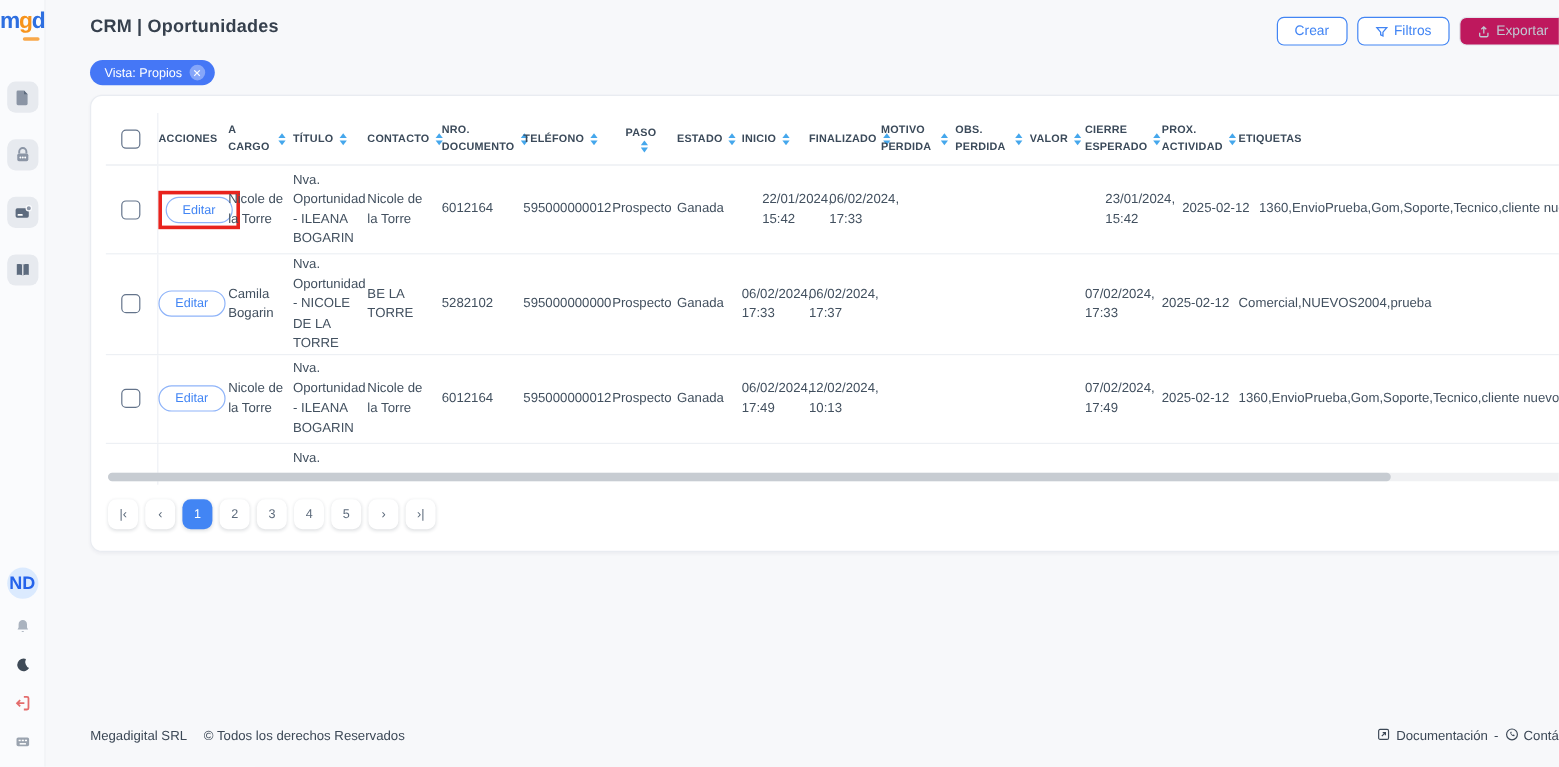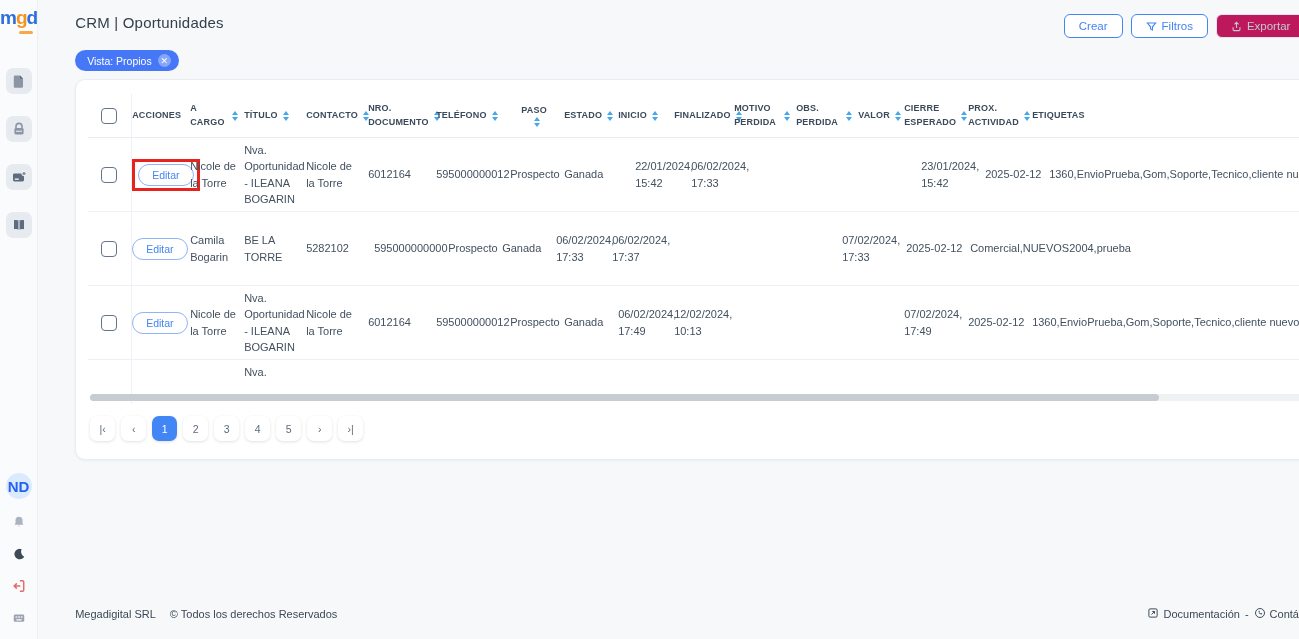--- a/index.html
+++ b/index.html
@@ -18,21 +18,21 @@
   .side-btn { width:26px; height:26px; border-radius:7px; background:#e7eaef; display:flex; align-items:center; justify-content:center; cursor:pointer; }
   .side-btn svg { display:block; }
   .side-spacer { flex:1; }
   .avatar { width:26px; height:26px; border-radius:50%; background:#dbeafe; color:#2563eb; font-size:15px; font-weight:bold; display:flex; align-items:center; justify-content:center; margin-bottom:16px; cursor:pointer; }
   .side-bottom { display:flex; flex-direction:column; gap:14px; align-items:center; }
   .mini-btn { width:18px; height:18px; display:flex; align-items:center; justify-content:center; cursor:pointer; }
 
   
   .main { flex:1; position:relative; padding:14px 18px 0 37px; display:flex; flex-direction:column; }
   .topbar { display:flex; align-items:flex-start; justify-content:space-between; }
-  .page-title { font-size:15px; font-weight:normal; color:#36404d; letter-spacing:.2px; }
+  .page-title { font-size:15px; font-weight:bold; color:#36404d; letter-spacing:.2px; }
   .top-actions { display:flex; align-items:center; gap:8px; }
   .btn { font-family:inherit; font-size:11.5px; padding:5px 14px; border-radius:6px; border:1px solid #4285f4; color:#4285f4; background:#fff; cursor:pointer; display:flex; align-items:center; gap:5px; }
   .btn.disabled { border-color:#e2e6ec; color:#c0c8d2; background:#be185d; cursor:default; }
   .icon-inline { display:inline-flex; }
   .ellipsis-btn { width:22px; height:22px; border-radius:50%; background:#e3e6eb; border:none; color:#98a1ad; font-size:11px; line-height:1; letter-spacing:1px; cursor:pointer; display:flex; align-items:center; justify-content:center; padding-bottom:6px; }
 
   .chip-row { margin-top:12px; }
   .chip { display:inline-flex; align-items:center; gap:6px; background:#4577f6; color:#fff; font-size:10.5px; padding:4px 8px 4px 12px; border-radius:12px; cursor:default; }
   .chip-close { width:13px; height:13px; border-radius:50%; background:rgba(255,255,255,.35); color:#fff; font-size:9px; display:flex; align-items:center; justify-content:center; cursor:pointer; }
 
@@ -337,20 +337,21 @@
               <div class="td col-cierre_esperado" style="width: 64px;"><span class="cell-text">23/01/2024, 15:42</span></div>
               <div class="td col-prox_actividad" style="width: 64px;"><span class="cell-text">2025-02-12</span></div>
               <div class="td col-etiquetas grow"><span class="cell-text">1360,EnvioPrueba,Gom,Soporte,Tecnico,cliente nuevo</span></div>
             </div>
             <div class="tr">
               <div class="td sel">
                 <span class="checkbox"></span>
               </div>
               <div class="td col-acciones" style="width: 58px;"><button class="edit-btn">Editar</button></div>
               <div class="td col-a_cargo" style="width: 54px;"><span class="cell-text">Camila Bogarin</span></div>
+              <div class="td col-titulo" style="width: 62px;"><span class="cell-text">Nva. Oportunidad - NICOLE DE LA TORRE</span></div>
               <div class="td col-contacto" style="width: 62px;"><span class="cell-text">BE LA TORRE</span></div>
               <div class="td col-nro_documento" style="width: 68px;"><span class="cell-text">5282102</span></div>
               <div class="td col-telefono" style="width: 74px;"><span class="cell-text">595000000000</span></div>
               <div class="td col-paso" style="width: 54px;"><span class="cell-text">Prospecto</span></div>
               <div class="td col-estado" style="width: 54px;"><span class="cell-text">Ganada</span></div>
               <div class="td col-inicio" style="width: 56px;"><span class="cell-text">06/02/2024, 17:33</span></div>
               <div class="td col-finalizado" style="width: 60px;"><span class="cell-text">06/02/2024, 17:37</span></div>
               <div class="td col-motivo_perdida" style="width: 62px;"><span class="cell-text"></span></div>
               <div class="td col-obs_perdida" style="width: 62px;"><span class="cell-text"></span></div>
               <div class="td col-valor" style="width: 46px;"><span class="cell-text"></span></div>

